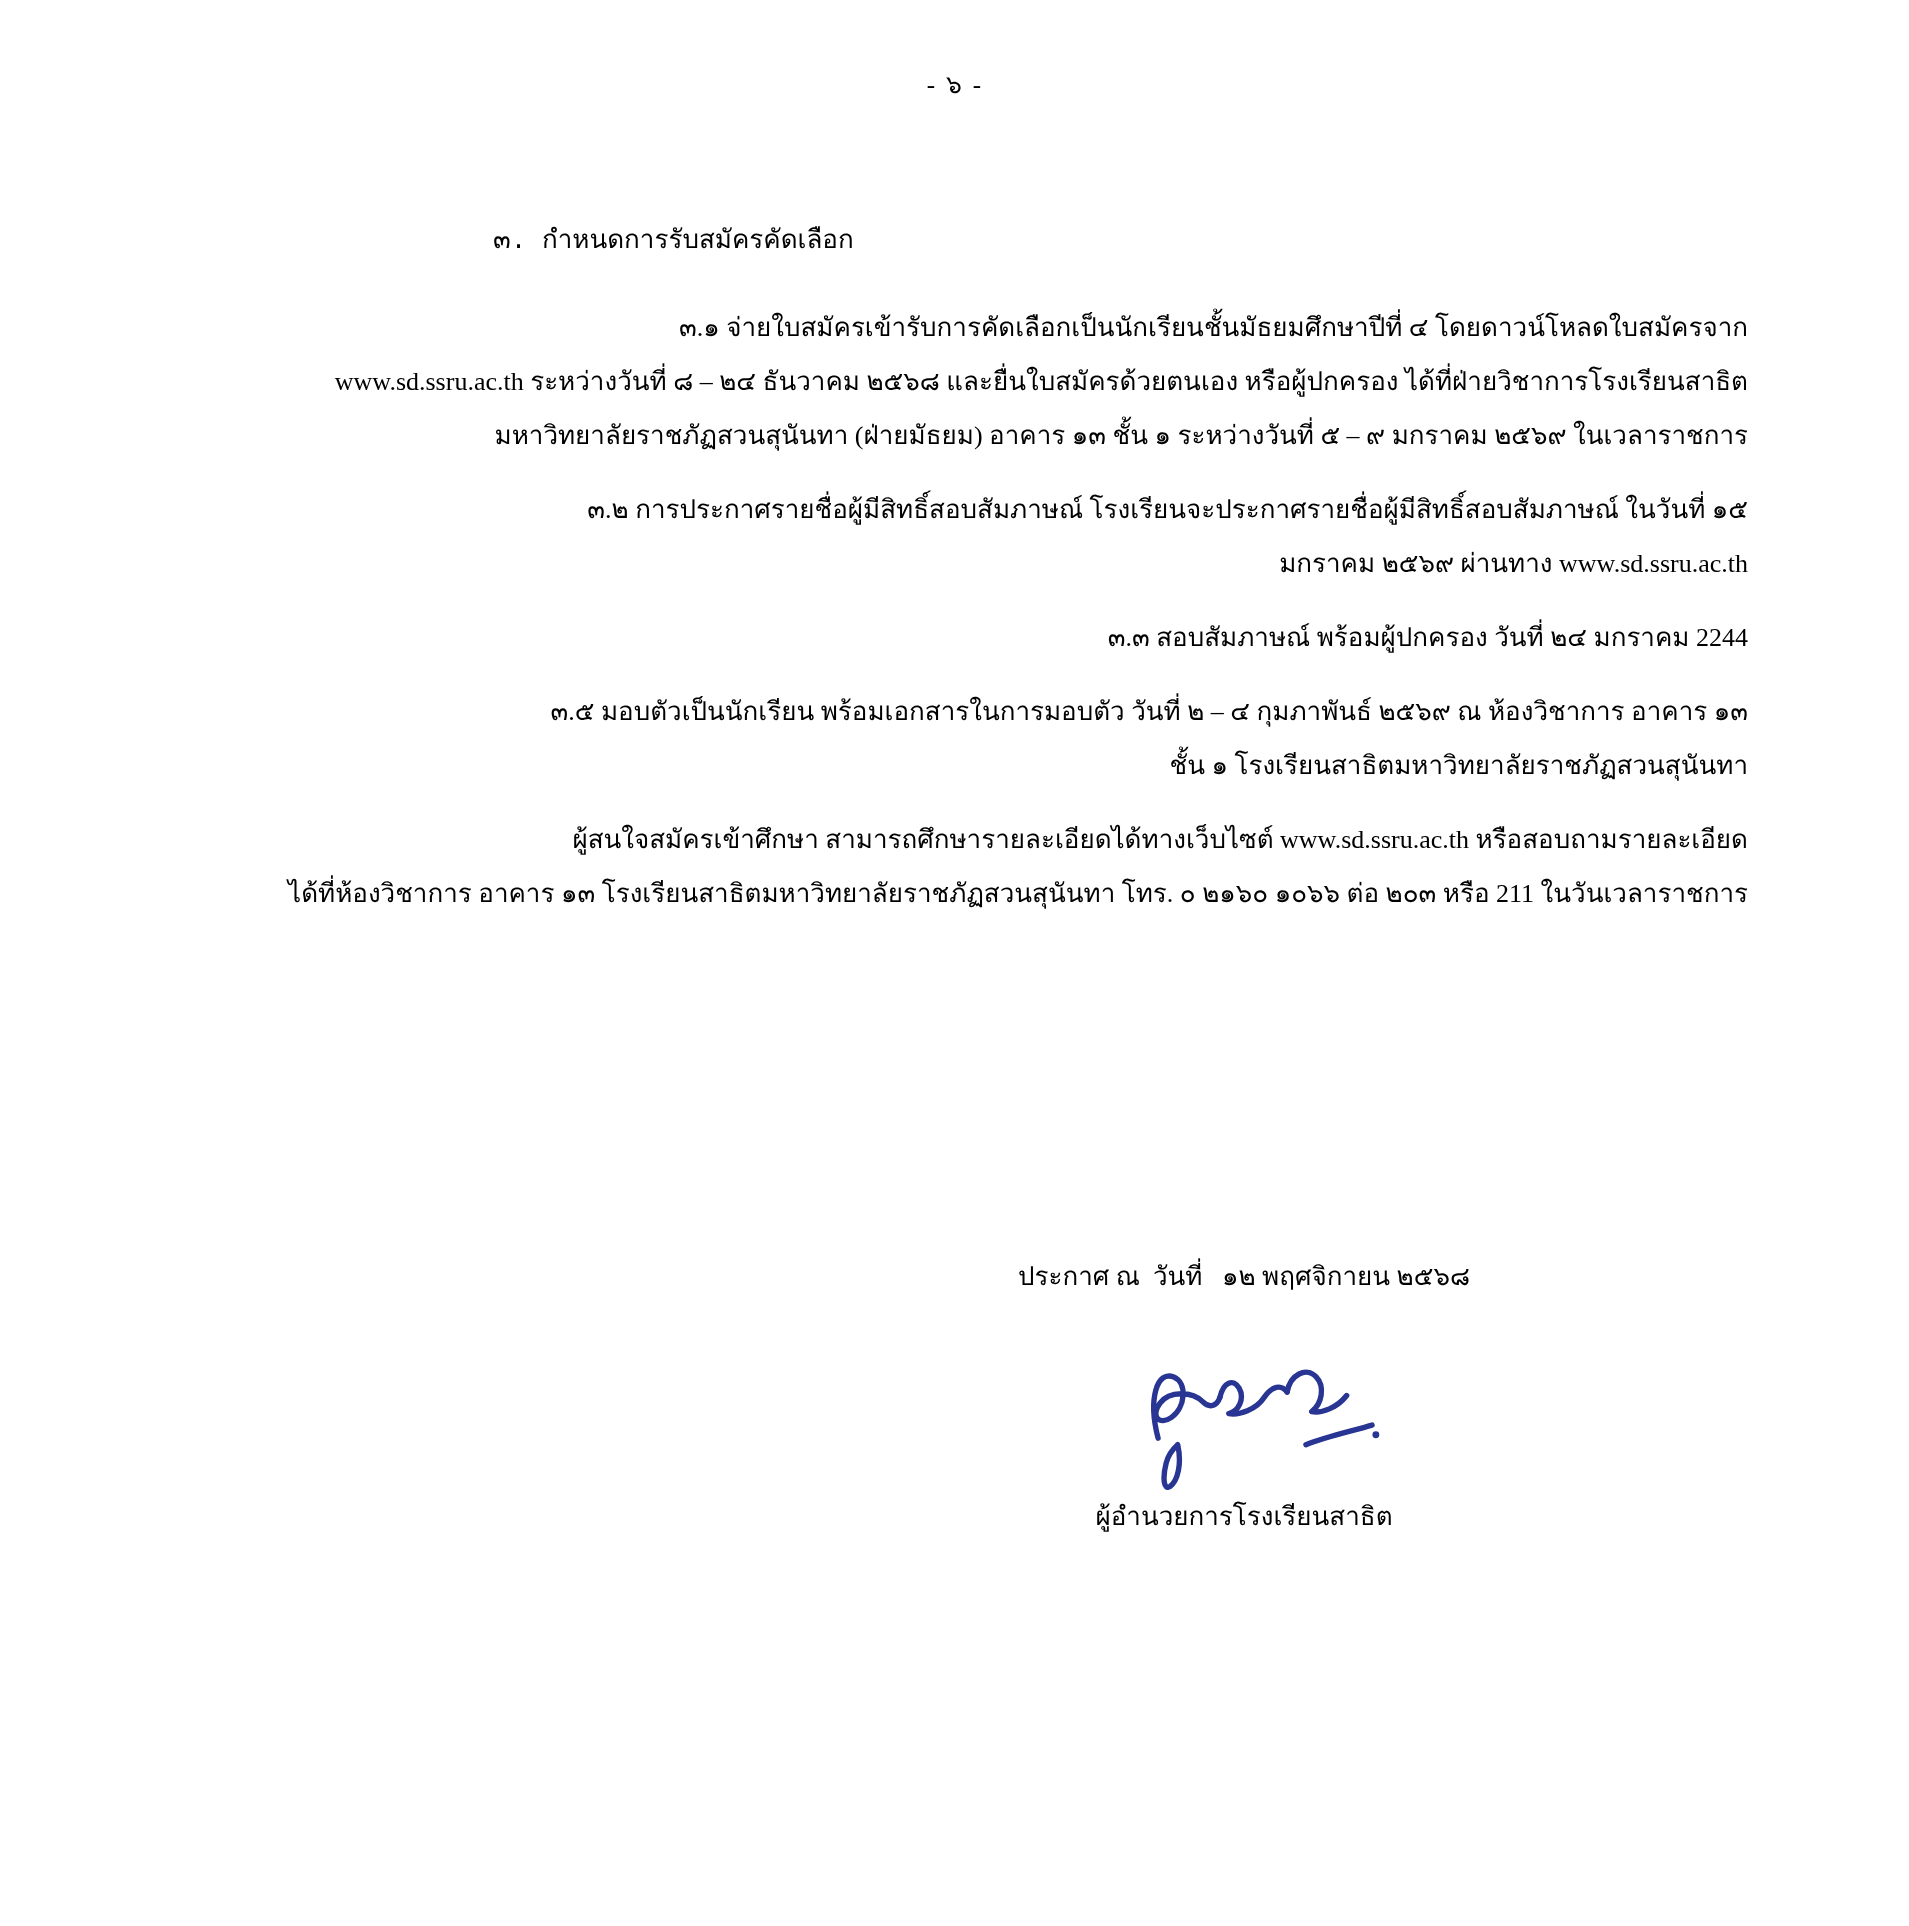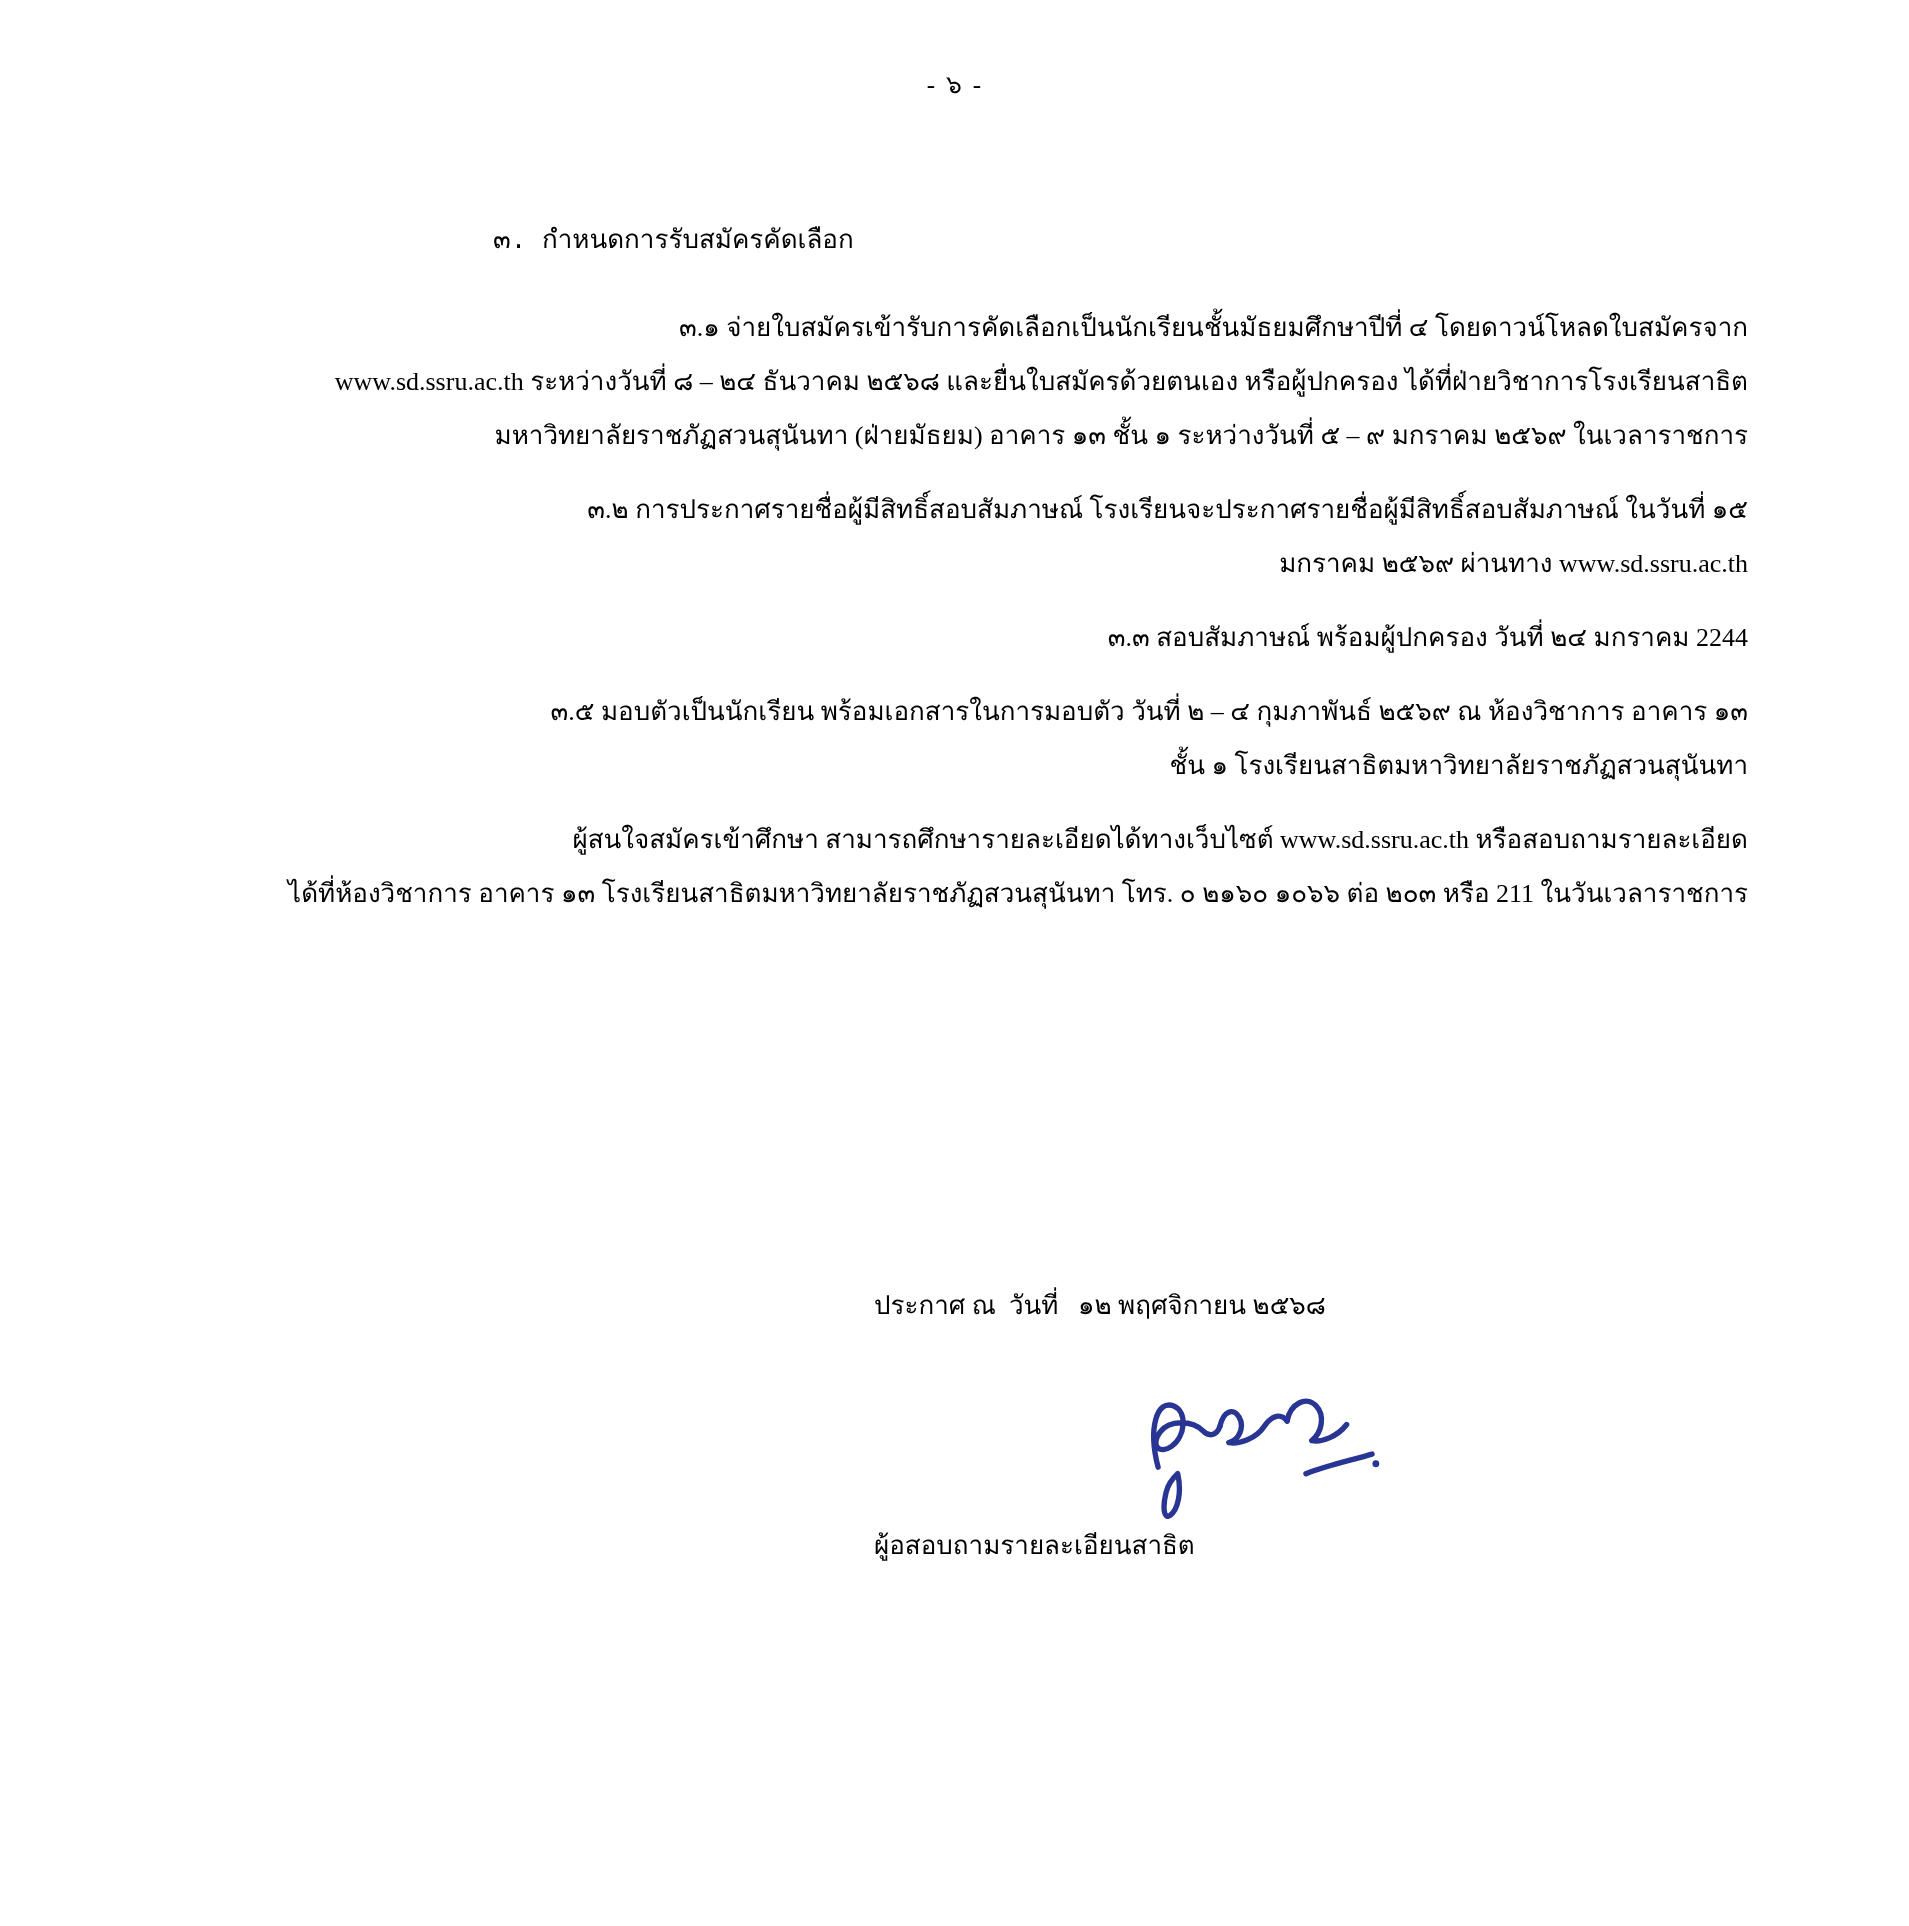--- a/index.html
+++ b/index.html
@@ -41,24 +41,24 @@
     font-family: Liberation Mono, monospace;
   }
   .para {
     margin: 0 0 20px 0;
     text-indent: 277px;
     text-align: right;
     word-break: normal;
   }
   .sign-block {
     position: absolute;
-    top: 1279px;
+    top: 1250px;
     left: 874px;
     width: 740px;
-    text-align: left;
+    text-align: center;
   }
   .announce-line {
     white-space: pre-wrap;
   }
   .signature-wrap {
     margin: 17.3px auto 0 auto;
     width: 277px;
     height: 169px;
   }
   .signature-wrap svg {
@@ -106,18 +106,18 @@
         <path d="M135,305 C108,200 133,128 176,146 C212,161 206,226 170,251 C139,273 114,249 140,214 C166,179 226,185 251,210 C269,228 288,222 296,199"></path>
         <path d="M296,199 C305,158 331,149 346,175 C361,201 345,236 319,241 C346,246 391,230 411,199 C431,169 456,164 471,185"></path>
         <path d="M471,185 C479,139 521,119 546,145 C571,171 561,216 535,236 C561,241 601,226 626,194"></path>
         <path d="M520,322 C572,301 642,286 692,271"></path>
         <circle cx="702" cy="296" r="9" fill="#283593" stroke="none"></circle>
         <path d="M186,322 C197,370 187,416 166,431 C150,441 146,410 156,370 C162,345 176,331 186,322"></path>
       </svg>
     </div>
 
 
-    <div class="signatory-title">ผู้อสอบถามรายละเอียนสาธิต</div>
+    <div class="signatory-title">ผู้อำนวยการโรงเรียนสาธิต</div>
 
   </div>
 
 </div>
 
 
 </body></html>

